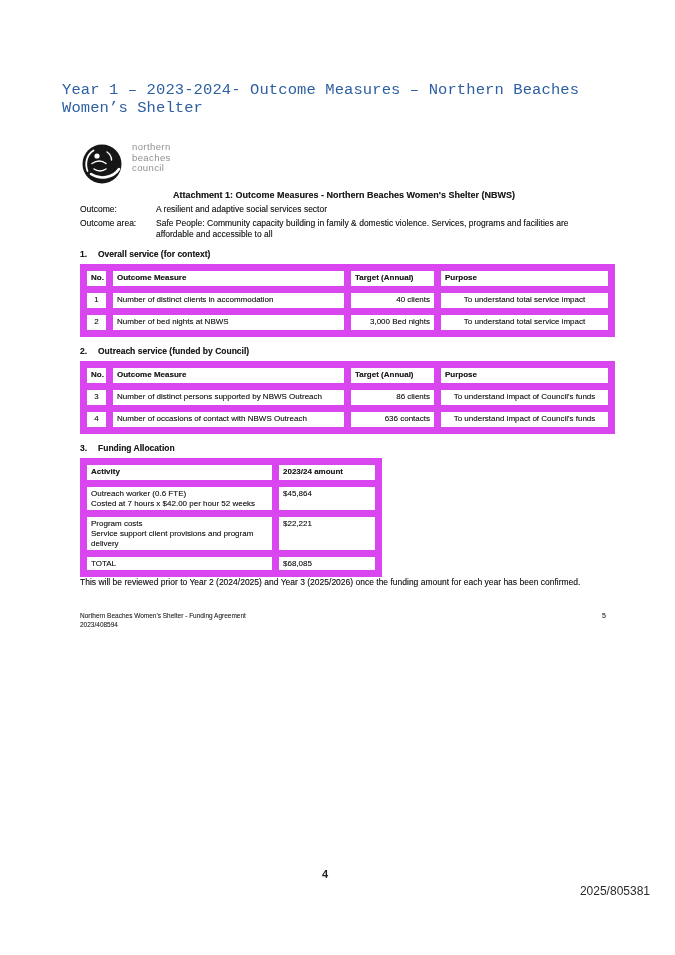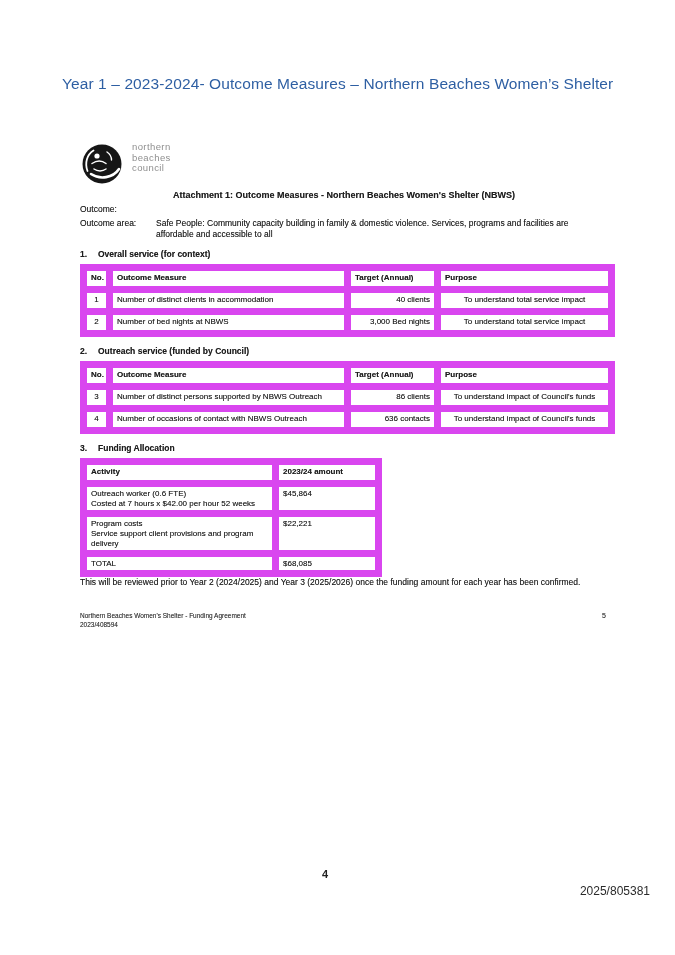--- a/index.html
+++ b/index.html
@@ -1,20 +1,20 @@
 <!DOCTYPE html>
 <html><head>
 <meta charset="utf-8">
 <style>
   * { margin:0; padding:0; box-sizing:border-box; }
   html,body { background:#ffffff; }
   body { width:675px; height:955px; font-family:"Liberation Sans", sans-serif; }
   .page { position:relative; width:675px; height:955px; background:#fff; overflow:hidden; color:#1c1c1c; }
 
-  .doc-title { position:absolute; left:62px; top:75px; width:580px; font-size:15.5px; font-weight:400; letter-spacing:0.1px; }
+  .doc-title { position:absolute; left:62px; top:81px; width:580px; font-size:15.5px; font-weight:400; letter-spacing:0.1px;font-family:Liberation Mono, monospace; }
 
   
   .scan { position:absolute; left:80px; top:142px; width:528px; font-size:8.5px; line-height:1.3; color:#1d1d1d; text-shadow:0 0 0.4px rgba(40,40,40,0.55); }
 
   .logo-row { display:flex; align-items:flex-start; gap:8px; height:48px; }
   .logo-svg { width:44px; height:44px; flex:0 0 44px; }
   .logo-text { font-size:9.5px; line-height:1.12; color:#8f8f8f; letter-spacing:0.4px; text-shadow:none; }
 
   .attachment-heading { text-align:center; font-weight:bold; font-size:9px; margin-top:0px; }
 
@@ -77,20 +77,21 @@
         <div>beaches</div>
         <div>council</div>
       </div>
     </div>
 
     <div class="attachment-heading">Attachment 1: Outcome Measures - Northern Beaches Women's Shelter (NBWS)</div>
 
 
     <div class="kv-row">
       <span class="kv-label">Outcome:</span>
+      <span class="kv-value">A resilient and adaptive social services sector</span>
     </div>
     <div class="kv-row">
       <span class="kv-label">Outcome area:</span>
       <span class="kv-value">Safe People: Community capacity building in family &amp; domestic violence. Services, programs and facilities are affordable and accessible to all</span>
     </div>
 
     <div class="section-heading">
       <span class="section-number">1.</span>
       <span>Overall service (for context)</span>
     </div>

